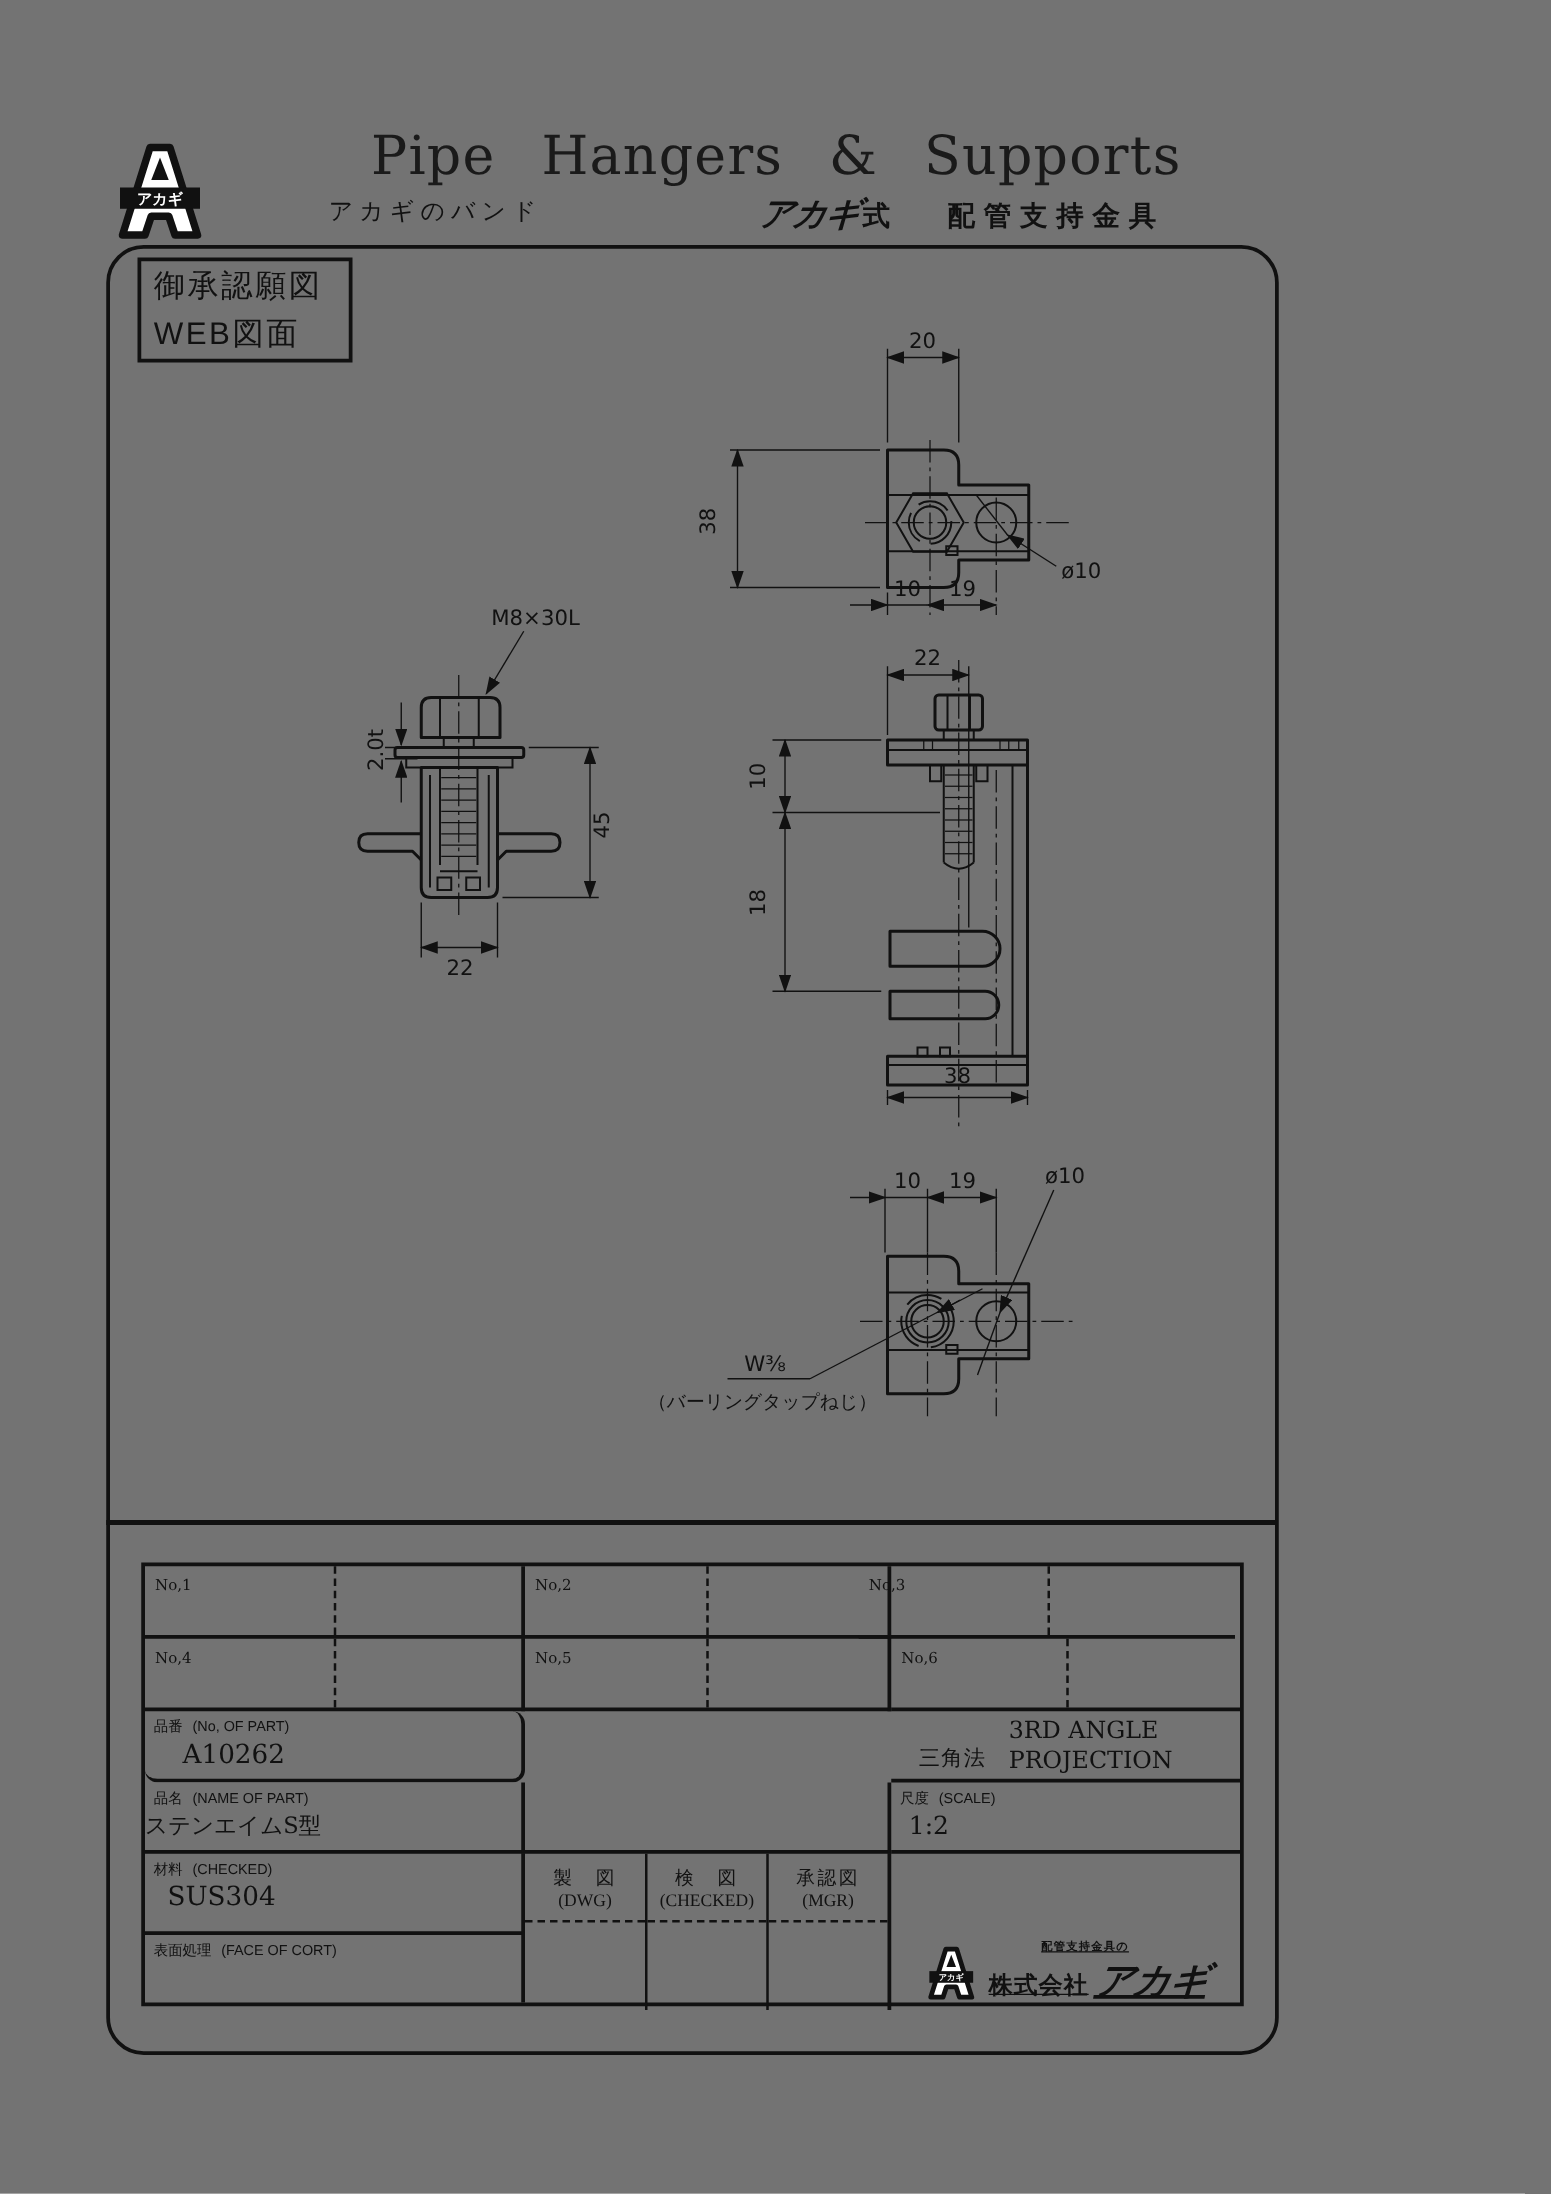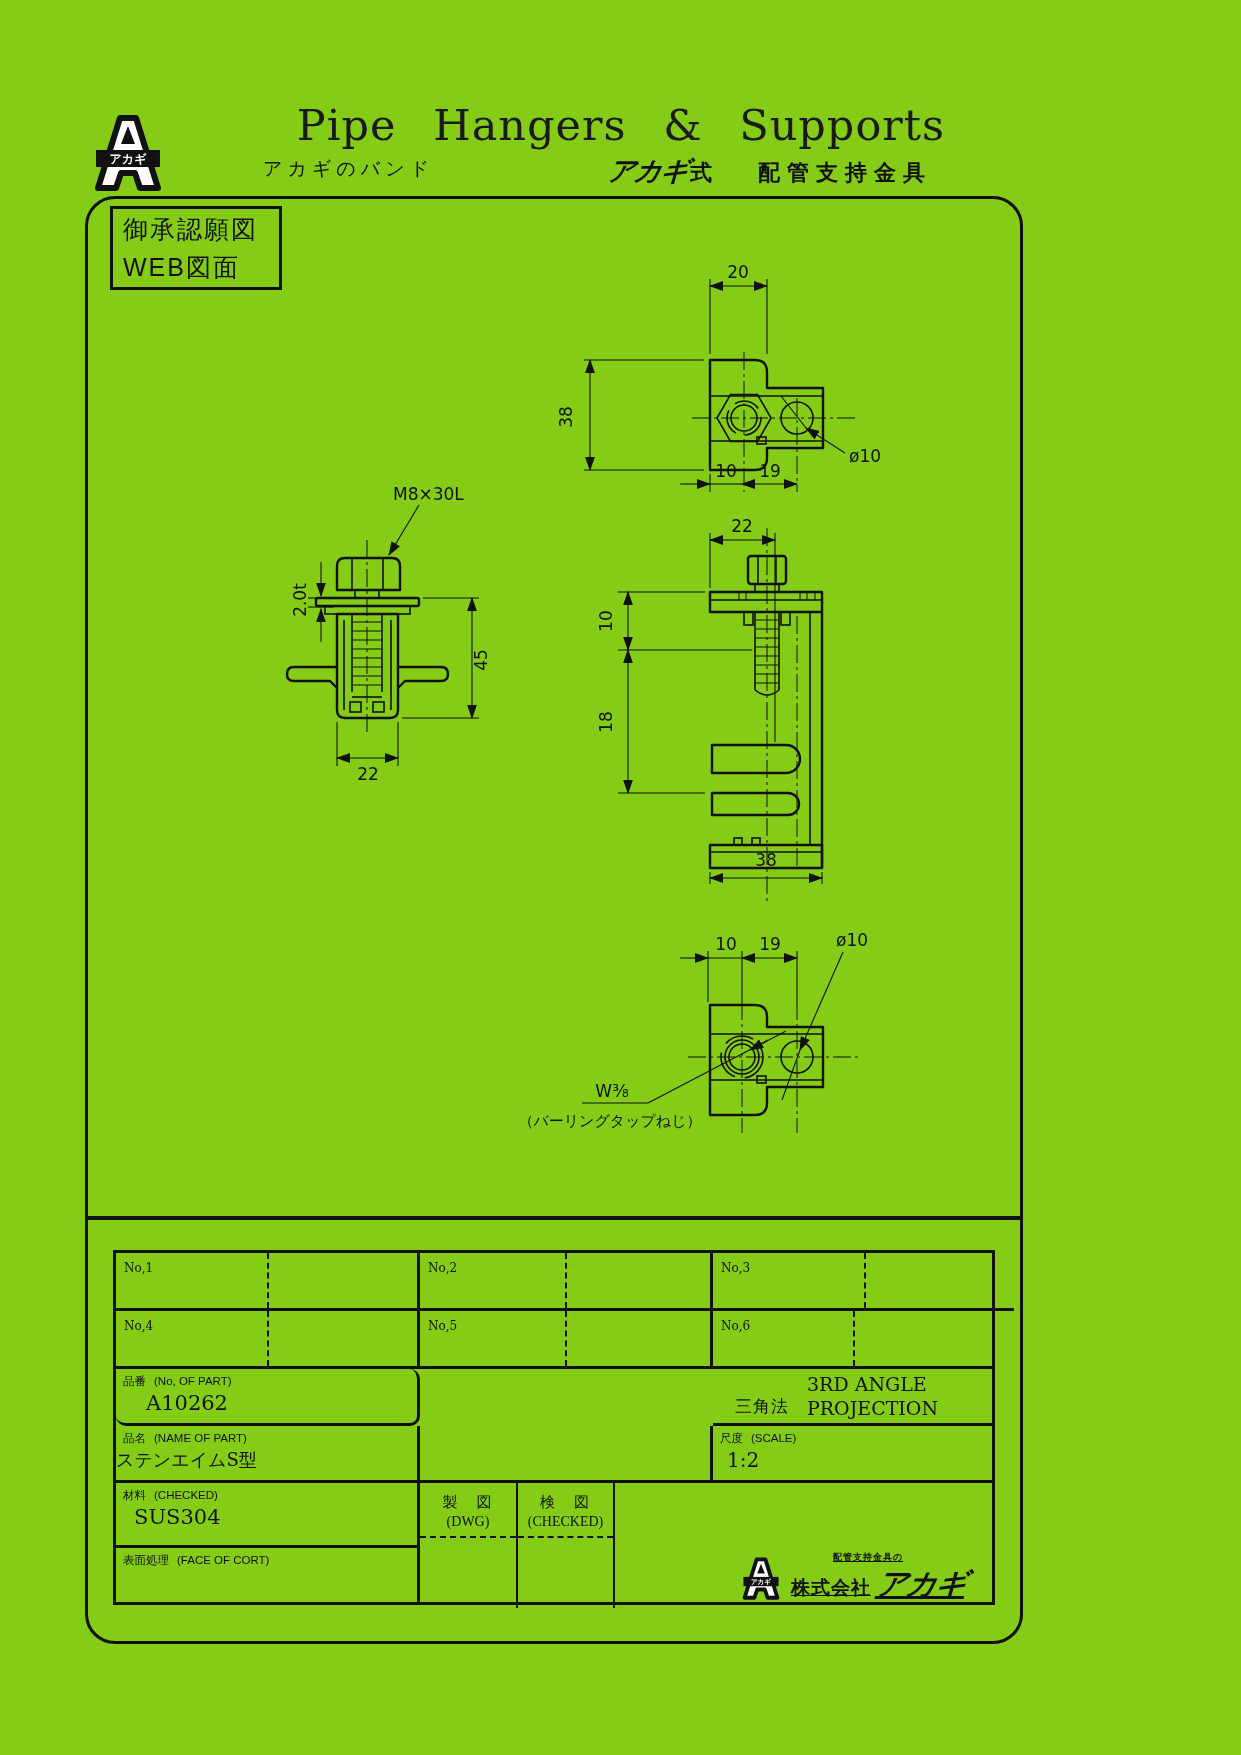--- a/index.html
+++ b/index.html
@@ -1,16 +1,16 @@
 <!DOCTYPE html>
 <html><head>
 <meta charset="utf-8">
 <style>
   html,body{margin:0;padding:0;background:#e8e8e8;}
-  .page{position:relative;width:1241px;height:1755px;background:#84cc16;overflow:hidden;
+  .page{position:relative;width:1241px;height:1755px;background:#737373;overflow:hidden;
         font-family:"Liberation Sans",sans-serif;color:#111;}
   .abs{position:absolute;}
   
   .main-title{left:296px;top:100px;width:650px;text-align:center;
     font-family:"DejaVu Serif","Liberation Serif",serif;font-size:43px;letter-spacing:1px;word-spacing:22px;color:#1a1a1a;}
   .sub-jp{left:263px;top:156px;font-size:19px;letter-spacing:5px;font-weight:500;}
   .brand-line{left:608px;top:153px;width:400px;display:flex;align-items:baseline;}
   .brand-mark{font-weight:900;font-size:27px;font-style:italic;transform:skewX(-10deg);letter-spacing:-1px;}
   .brand-shiki{font-weight:700;font-size:22px;margin-left:2px;}
   .brand-right{font-weight:700;font-size:22px;letter-spacing:7px;margin-left:46px;}
@@ -271,21 +271,21 @@
   <div class="abs tblock">
 
     <div class="cell no-cell" style="left:0;top:0;width:304px;height:58px;border-right:3px solid;border-bottom:3px solid;">
       <div class="no-lab">No,1</div>
         <div class="dash-mid"></div>
     </div>
     <div class="cell no-cell" style="left:304px;top:0;width:293px;height:58px;border-right:3px solid;border-bottom:3px solid;">
       <div class="no-lab">No,2</div>
         <div class="dash-mid"></div>
     </div>
-    <div class="cell no-cell" style="left:597px;top:0;width:301px;height:58px;border-bottom:3px solid;">
+    <div class="cell no-cell" style="left:571px;top:0;width:301px;height:58px;border-bottom:3px solid;">
       <div class="no-lab">No,3</div>
         <div class="dash-mid"></div>
     </div>
 
     <div class="cell no-cell" style="left:0;top:58px;width:304px;height:58px;border-right:3px solid;border-bottom:3px solid;">
       <div class="no-lab">No,4</div>
         <div class="dash-mid"></div>
     </div>
     <div class="cell no-cell" style="left:304px;top:58px;width:293px;height:58px;border-right:3px solid;border-bottom:3px solid;">
       <div class="no-lab">No,5</div>
@@ -323,20 +323,25 @@
       <div class="val" style="padding-left:18px;">SUS304</div>
     </div>
     <div class="cell sig-head" style="left:304px;top:230px;width:98px;height:125px;border-right:2px solid;">
       <div class="t1">製　図</div>
       <div class="t2">(DWG)</div>
       <div class="sig-dash"></div>
     </div>
     <div class="cell sig-head" style="left:402px;top:230px;width:97px;height:125px;border-right:2px solid;">
       <div class="t1">検　図</div>
       <div class="t2">(CHECKED)</div>
+      <div class="sig-dash"></div>
+    </div>
+    <div class="cell sig-head" style="left:499px;top:230px;width:98px;height:125px;border-right:3px solid;">
+      <div class="t1">承認図</div>
+      <div class="t2">(MGR)</div>
       <div class="sig-dash"></div>
     </div>
 
     <div class="cell" style="left:0;top:295px;width:304px;height:54px;border-right:3px solid;">
       <div class="lab"><span>表面処理</span><span class="en">(FACE OF CORT)</span></div>
     </div>
     <div class="cell corp" style="left:597px;top:295px;width:279px;height:54px;text-decoration:underline;">
       <svg class="logo-a" width="44" height="46" viewBox="0 0 80 84">
         <path d="M10,78 L32,8 H48 L70,78 H52 L47,63 H33 L28,78 Z" fill="#fff" stroke="#111" stroke-width="7" stroke-linejoin="round"></path>
         <polygon points="40,16 33,34 47,34" fill="#111"></polygon>

